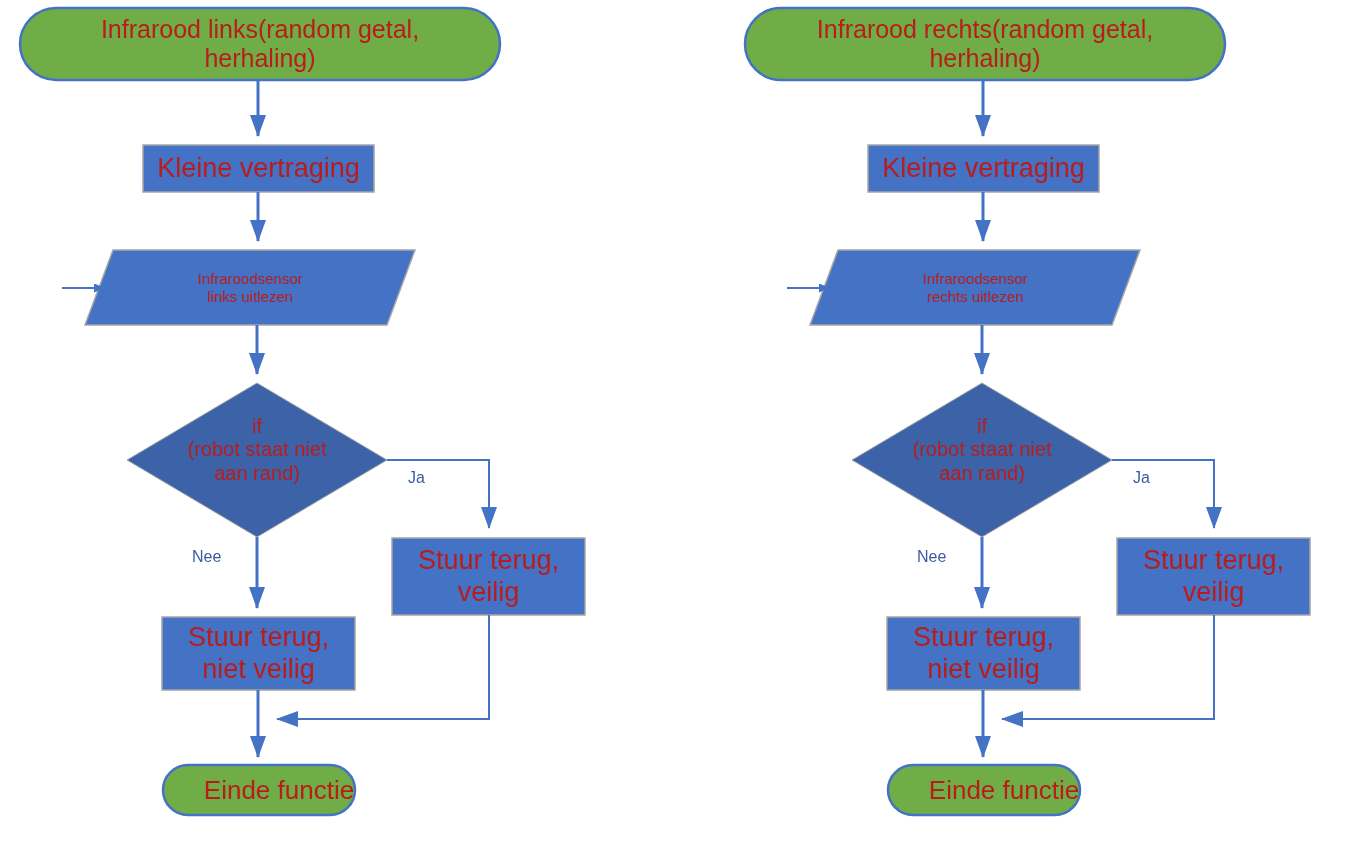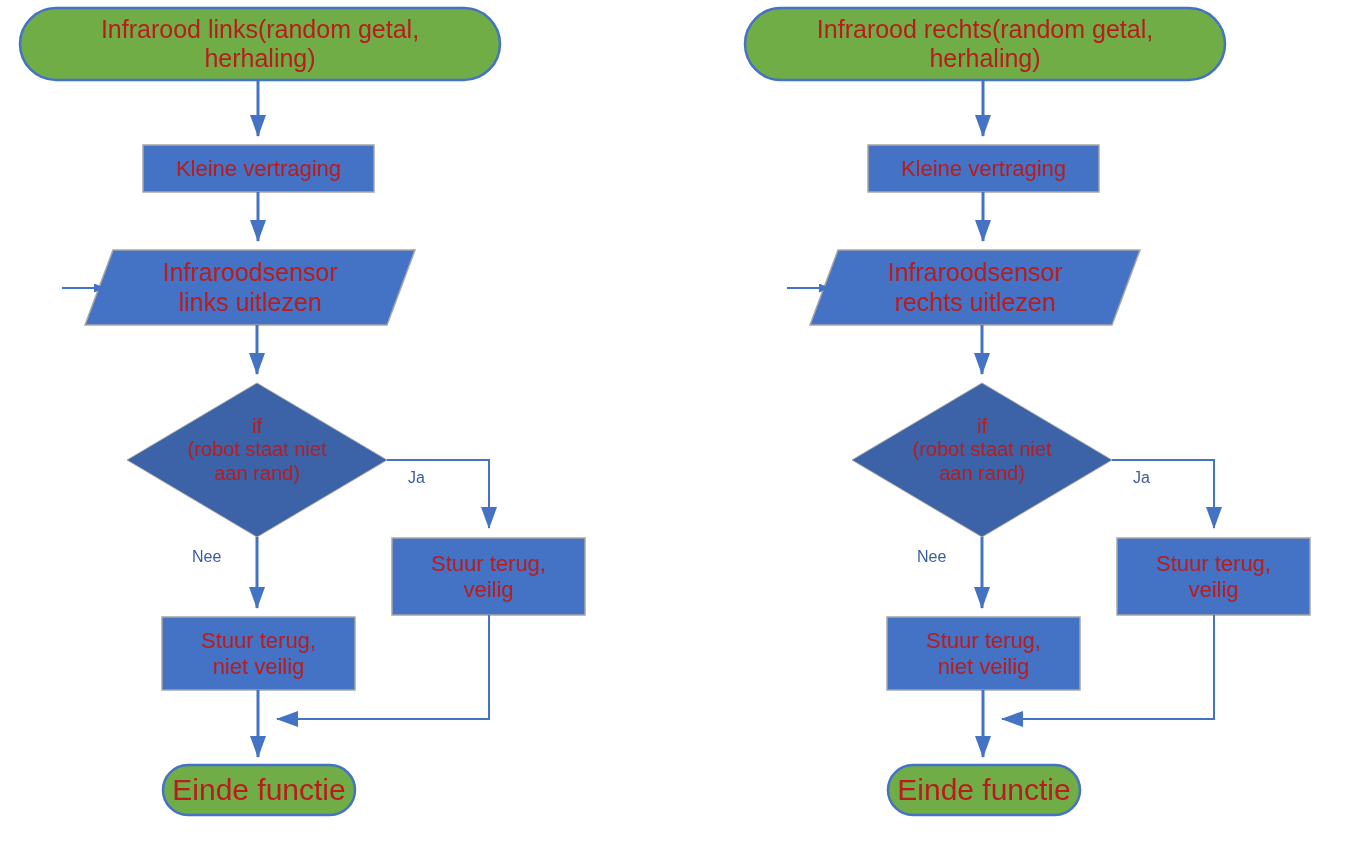--- a/index.html
+++ b/index.html
@@ -40,24 +40,24 @@
   }
   .edge-label {
     position: absolute;
     color: #3B5CA0;
     font-family: "Liberation Sans", sans-serif;
     font-size: 16px;
     line-height: 1;
     white-space: nowrap;
   }
   .t-start { font-size: 25px; }
-  .t-proc  { font-size: 22px; }
-  .t-io    { font-size: 25px; }
+  .t-proc  { font-size: 27px; }
+  .t-io    { font-size: 15px; }
   .t-dec   { font-size: 20px; }
-  .t-end   { font-size: 30px; }
+  .t-end   { font-size: 26px; margin-left: 20px; }
 </style>
 </head>
 <body>
 
 <div id="canvas">
 
   <svg class="flow-svg" viewBox="0 0 1363 842">
     <defs>
       <marker id="arrowBig" markerWidth="10" markerHeight="9" refX="9" refY="4.5" orient="auto" markerUnits="userSpaceOnUse">
         <path d="M0,0 L10,4.5 L0,9 z" fill="#4472C4"></path>

